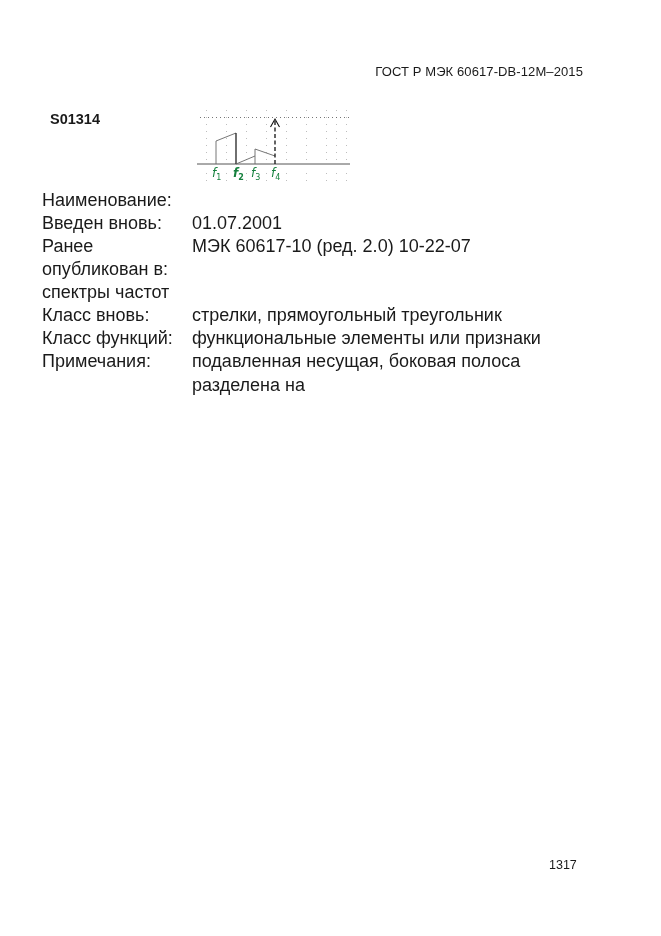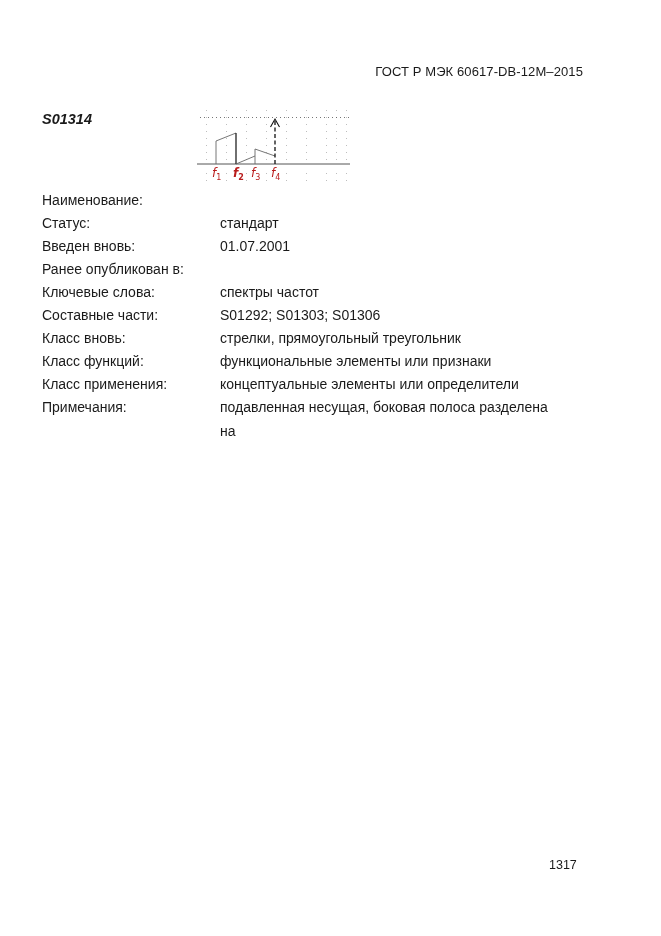--- a/index.html
+++ b/index.html
@@ -5,28 +5,28 @@
   html, body { margin: 0; padding: 0; background: #ffffff; }
   body {
     width: 661px; height: 936px; position: relative; overflow: hidden;
     font-family: "Liberation Sans", "DejaVu Sans", sans-serif; color: #1a1a1a;
   }
   .header {
     position: absolute; top: 64px; right: 78px;
     font-size: 13px; font-weight: normal; letter-spacing: 0.1px;
   }
   .symbol-code {
-    position: absolute; left: 42px; top: 111px;
-    font-size: 14.5px; font-weight: bold; font-style: italic;
+    position: absolute; left: 50px; top: 111px;
+    font-size: 14.5px; font-weight: bold;
   }
   .diagram {
     position: absolute; left: 190px; top: 104px; width: 170px; height: 82px;
   }
   .fields { position: absolute; left: 42px; top: 189px; width: 520px; }
-  .row { display: flex; font-size: 14px; line-height: 23px; gap: 28px; }
+  .row { display: flex; font-size: 18px; line-height: 23px; }
   .row .label { width: 150px; flex: 0 0 150px; }
   .row .value { flex: 1; }
   .row .value.multi { line-height: 23.5px; }
   .page-number {
     position: absolute; left: 549px; top: 858px; font-size: 12.5px;
   }
 </style>
 </head>
 <body>
 
@@ -176,62 +176,50 @@
 
       <polyline points="26,60 26,37 46,29" fill="none" stroke="#666" stroke-width="0.9"></polyline>
       <line x1="46" y1="29" x2="46" y2="60" stroke="#222" stroke-width="1.3"></line>
 
       <polyline points="46,60 65,52" fill="none" stroke="#666" stroke-width="0.9"></polyline>
       <polyline points="65,60 65,45 85,52" fill="none" stroke="#666" stroke-width="0.9"></polyline>
 
       <line x1="85" y1="60" x2="85" y2="17" stroke="#111" stroke-width="1.3" stroke-dasharray="4,2.5"></line>
       <polyline points="80.5,23 85,15 89.5,23" fill="none" stroke="#111" stroke-width="1.1"></polyline>
     </svg>
-    <div style="position:absolute; left:0; top:62px; width:170px; height:16px; font-family:'DejaVu Sans', sans-serif; font-size:12px; color:#b91c1c;">
+    <div style="position:absolute; left:0; top:62px; width:170px; height:16px; font-family:'DejaVu Sans', sans-serif; font-size:12px; color:#15803d;">
       <span style="position:absolute; left:22px; font-style:italic;"><span>f</span><sub style="font-style:normal;font-size:8px;">1</sub></span>
       <span style="position:absolute; left:43px; font-style:italic;font-weight:bold;"><span>f</span><sub style="font-style:normal;font-size:8px;">2</sub></span>
       <span style="position:absolute; left:61px; font-style:italic;text-align:center;"><span>f</span><sub style="font-style:normal;font-size:8px;">3</sub></span>
       <span style="position:absolute; left:81px; font-style:italic;"><span>f</span><sub style="font-style:normal;font-size:8px;">4</sub></span>
     </div>
   </div>
 
   <div class="fields">
     <div class="row">
       <div class="label">Наименование:</div>
     </div>
     <div class="row">
-      <div class="label">Статус:</div>
-      <div class="value">стандарт</div>
-    </div>
-    <div class="row">
       <div class="label">Введен вновь:</div>
       <div class="value">01.07.2001</div>
     </div>
     <div class="row">
       <div class="label">Ранее опубликован в:</div>
-    </div>
-    <div class="row">
-      <div class="label">Ключевые слова:</div>
+      <div class="value">МЭК 60617-10 (ред. 2.0) 10-22-07</div>
+    </div>
+    <div class="row">
       <div class="value">спектры частот</div>
-    </div>
-    <div class="row">
-      <div class="label">Составные части:</div>
-      <div class="value">S01292; S01303; S01306</div>
     </div>
     <div class="row">
       <div class="label">Класс вновь:</div>
       <div class="value">стрелки, прямоугольный треугольник</div>
     </div>
     <div class="row">
       <div class="label">Класс функций:</div>
       <div class="value">функциональные элементы или признаки</div>
-    </div>
-    <div class="row">
-      <div class="label">Класс применения:</div>
-      <div class="value">концептуальные элементы или определители</div>
     </div>
     <div class="row">
       <div class="label">Примечания:</div>
       <div class="value multi">
         <div>подавленная несущая, боковая полоса разделена на</div>
       </div>
     </div>
   </div>
 
   <div class="page-number">1317</div>

